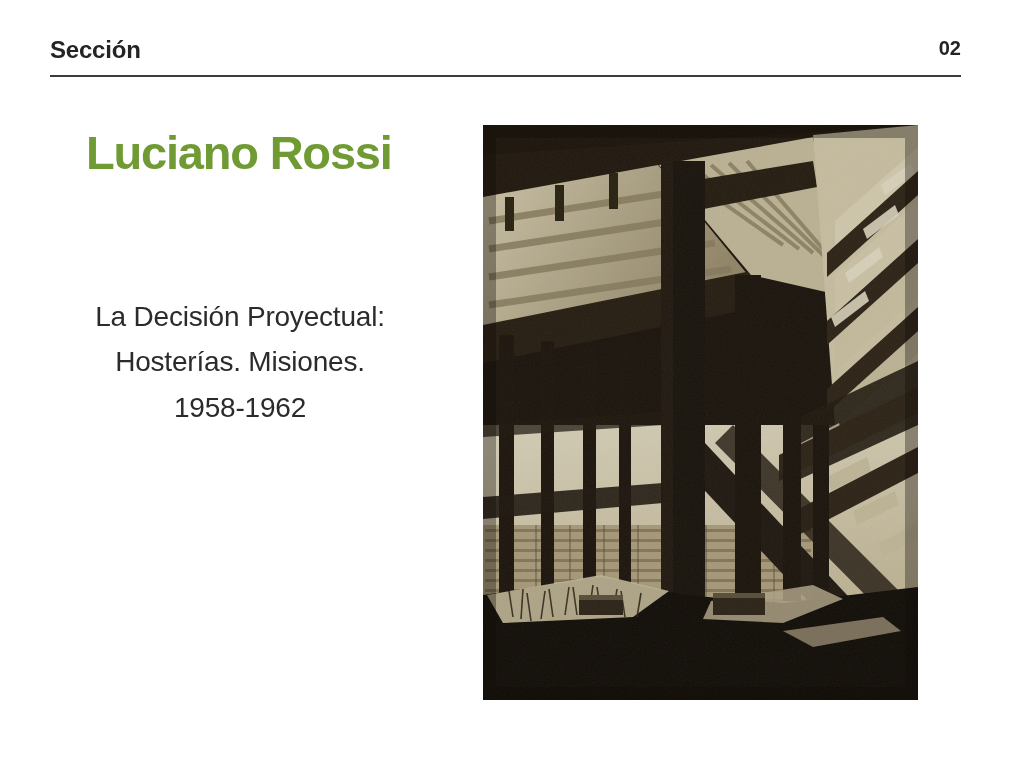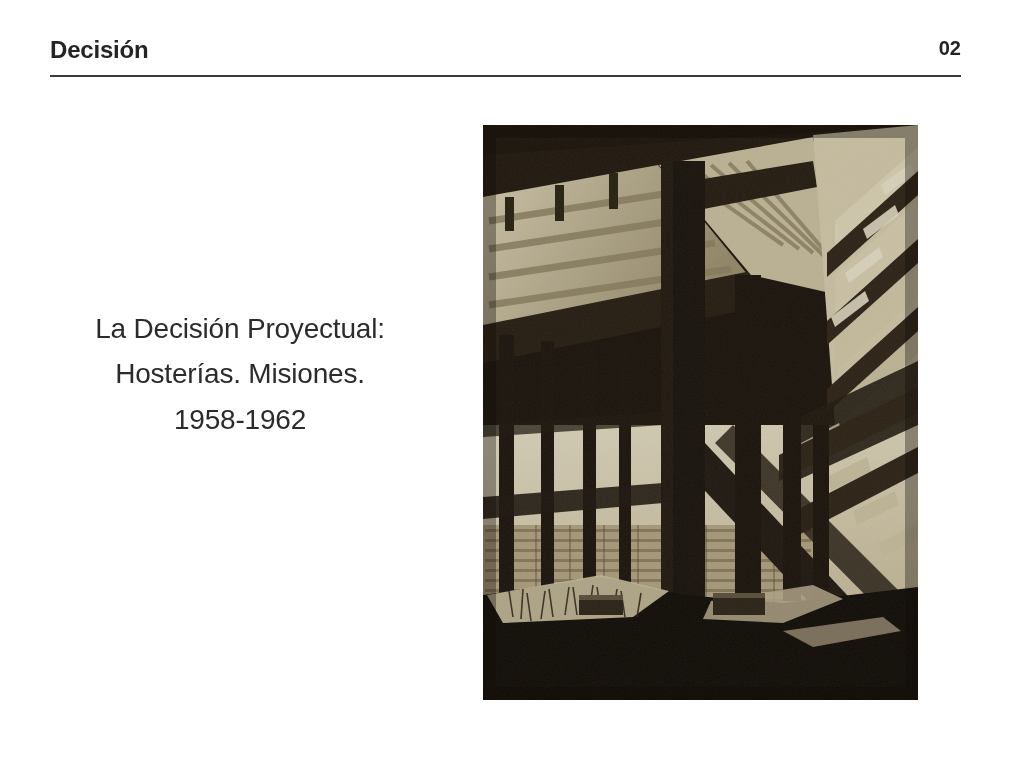--- a/index.html
+++ b/index.html
@@ -65,21 +65,21 @@
     font-weight: bold;
     color: #709a33;
     letter-spacing: -1.2px;
     line-height: 1.05;
     white-space: nowrap;
   }
 
   .subtitle-block {
     position: absolute;
     left: 40px;
-    top: 306px;
+    top: 294px;
     width: 400px;
     text-align: center;
     font-size: 28px;
     font-weight: normal;
     color: #2b2b2b;
     line-height: 1.62;
     letter-spacing: -0.2px;
   }
   .subtitle-line { display: block; }
 
@@ -107,25 +107,26 @@
     background: #0d0a06;
   }
   .photo svg { display: block; width: 100%; height: 100%; }
 </style>
 </head>
 <body>
 
 <div class="slide">
 
   <div class="header">
-    <div class="header-title">Decisión</div>
+    <div class="header-title">Sección</div>
     <div class="header-page">02</div>
   </div>
   <div class="header-rule"></div>
 
+  <div class="title-green">Luciano Rossi</div>
 
   <div class="subtitle-block">
     <span class="subtitle-line">La Decisión Proyectual:</span>
     <span class="subtitle-line">Hosterías. Misiones.</span>
     <span class="subtitle-line">1958-1962</span>
   </div>
 
 
   <div class="photo">
     <svg viewBox="0 0 435 575" preserveAspectRatio="none">

